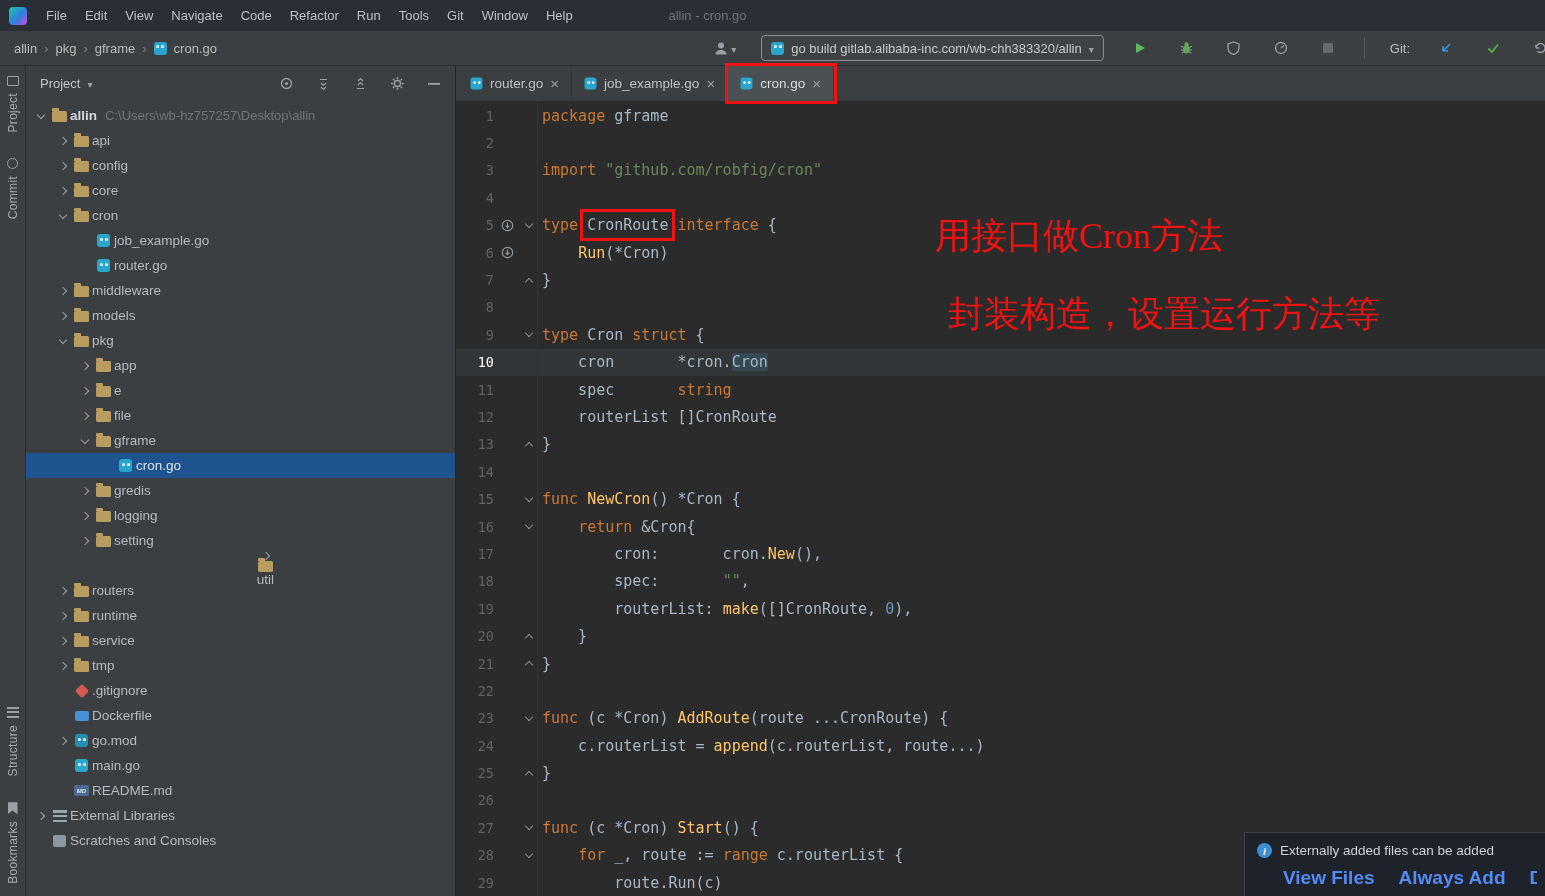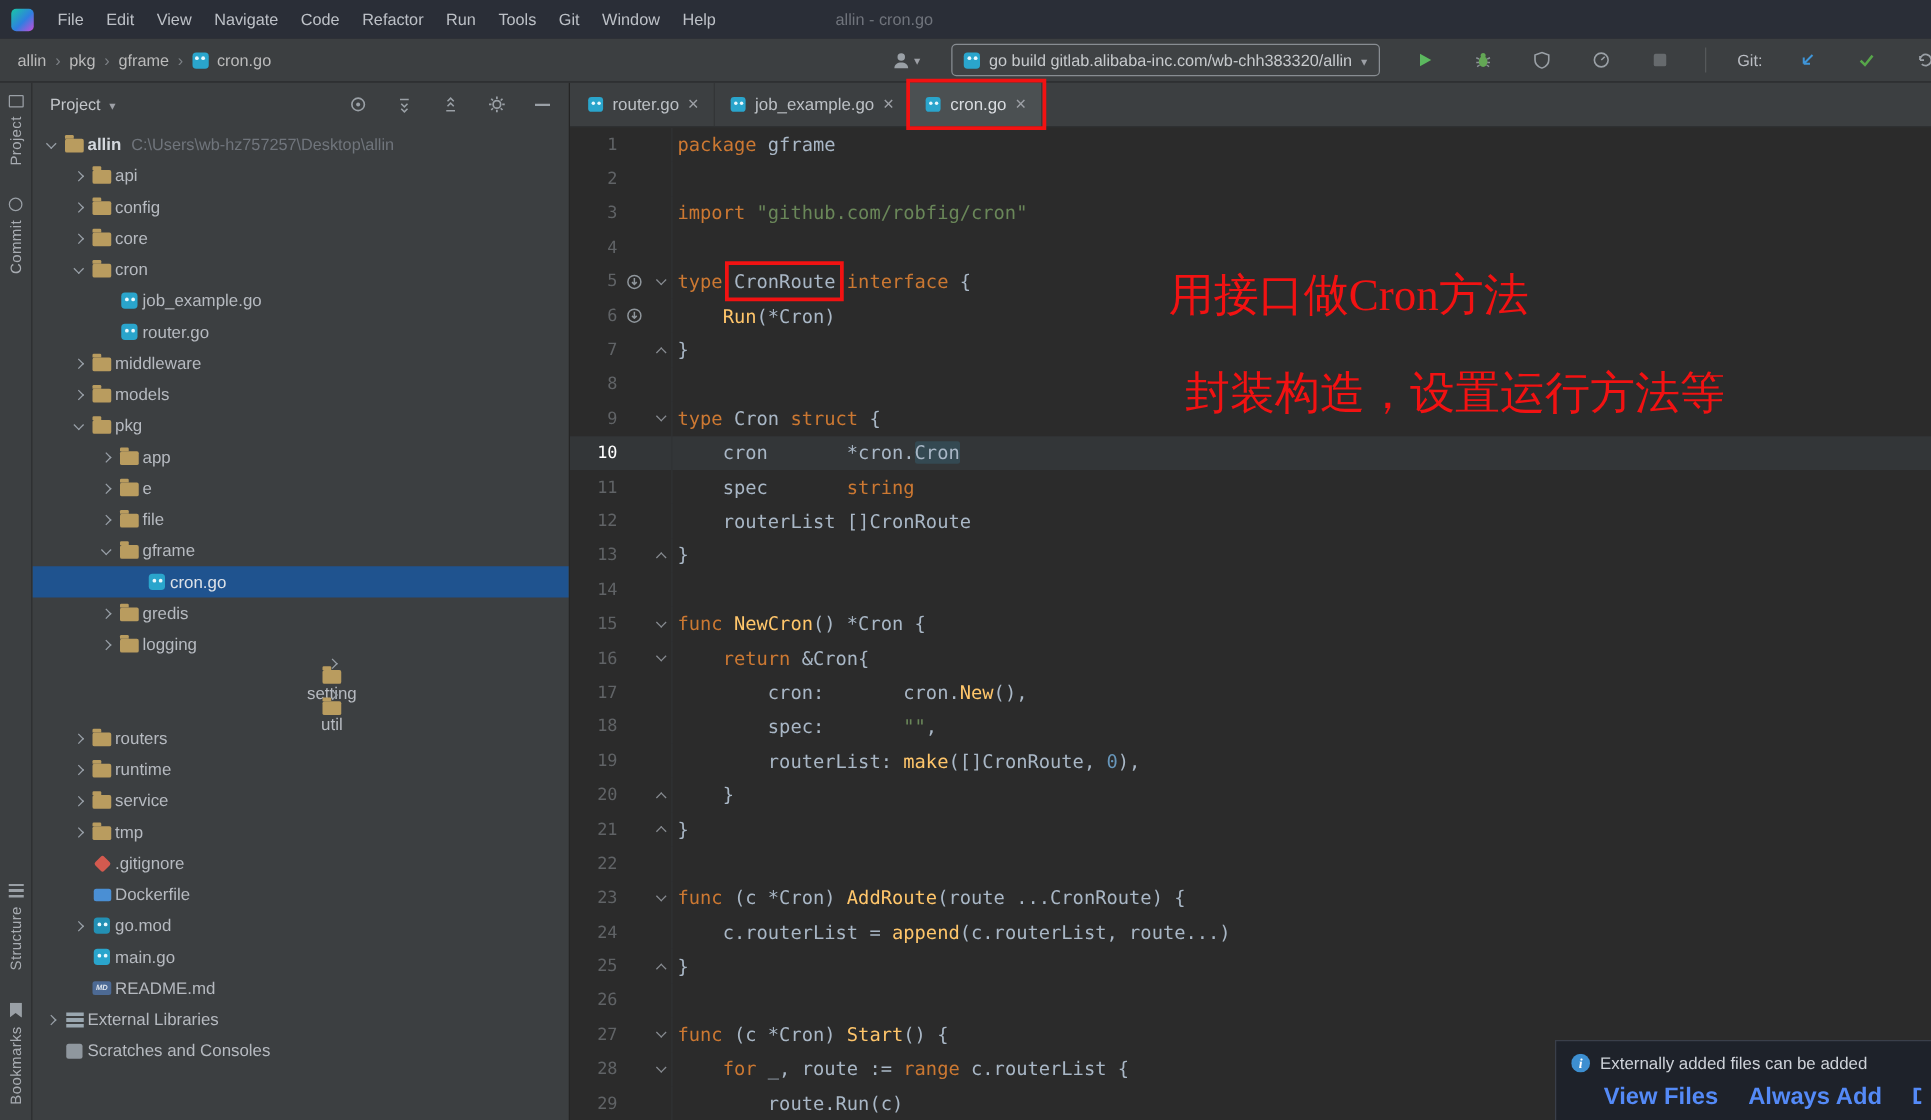--- a/index.html
+++ b/index.html
@@ -401,21 +401,21 @@
         </div>
         <div class="trow" style="padding-left: 50px;">
           <span class="chev">
             <b class="right"></b>
           </span>
           <span class="tico">
             <i class="ic-folder"></i>
           </span>
           <span class="tlabel">logging</span>
         </div>
-        <div class="trow" style="padding-left: 50px; flex-direction: column;">
+        <div class="trow" style="padding-left: 50px;">
           <span class="chev">
             <b class="right"></b>
           </span>
           <span class="tico">
             <i class="ic-folder"></i>
           </span>
           <span class="tlabel">setting</span>
         </div>
         <div class="trow" style="padding-left: 50px; flex-direction: column;">
           <span class="chev">

